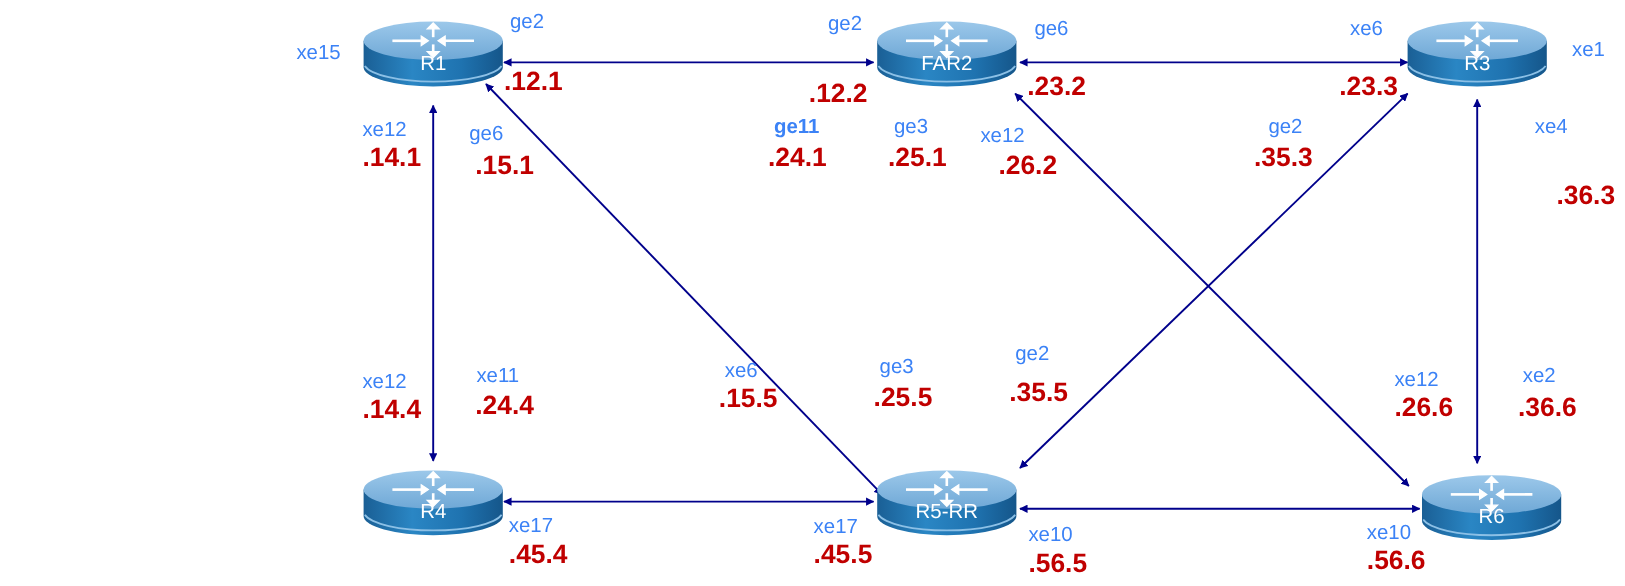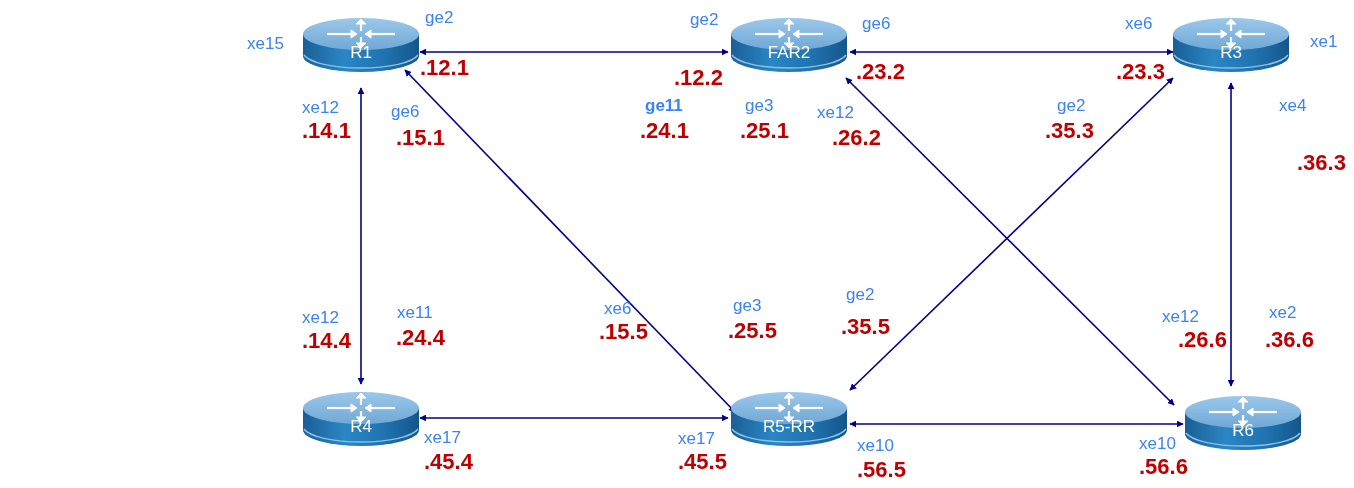--- a/index.html
+++ b/index.html
@@ -183,18 +183,18 @@
   <span class="lbl ifname" style="left:733px;top:297px;">ge3</span>
   <span class="lbl ipaddr" style="left:728px;top:320px;">.25.5</span>
   <span class="lbl ifname" style="left:846px;top:286px;">ge2</span>
   <span class="lbl ipaddr" style="left:841px;top:316px;">.35.5</span>
   <span class="lbl ifname" style="left:678px;top:430px;">xe17</span>
   <span class="lbl ipaddr" style="left:678px;top:451px;">.45.5</span>
   <span class="lbl ifname" style="left:857px;top:437px;">xe10</span>
   <span class="lbl ipaddr" style="left:857px;top:459px;">.56.5</span>
 
   <span class="lbl ifname" style="left:1162px;top:308px;">xe12</span>
-  <span class="lbl ipaddr" style="left:1162px;top:329px;margin-left:16px;">.26.6</span>
+  <span class="lbl ipaddr" style="left:1162px;top:329px;">.26.6</span>
   <span class="lbl ifname" style="left:1269px;top:304px;">xe2</span>
   <span class="lbl ipaddr" style="left:1265px;top:329px;text-align:center;">.36.6</span>
   <span class="lbl ifname" style="left:1139px;top:435px;">xe10</span>
   <span class="lbl ipaddr" style="left:1139px;top:456px;">.56.6</span>
 </div>
 
 </body></html>

